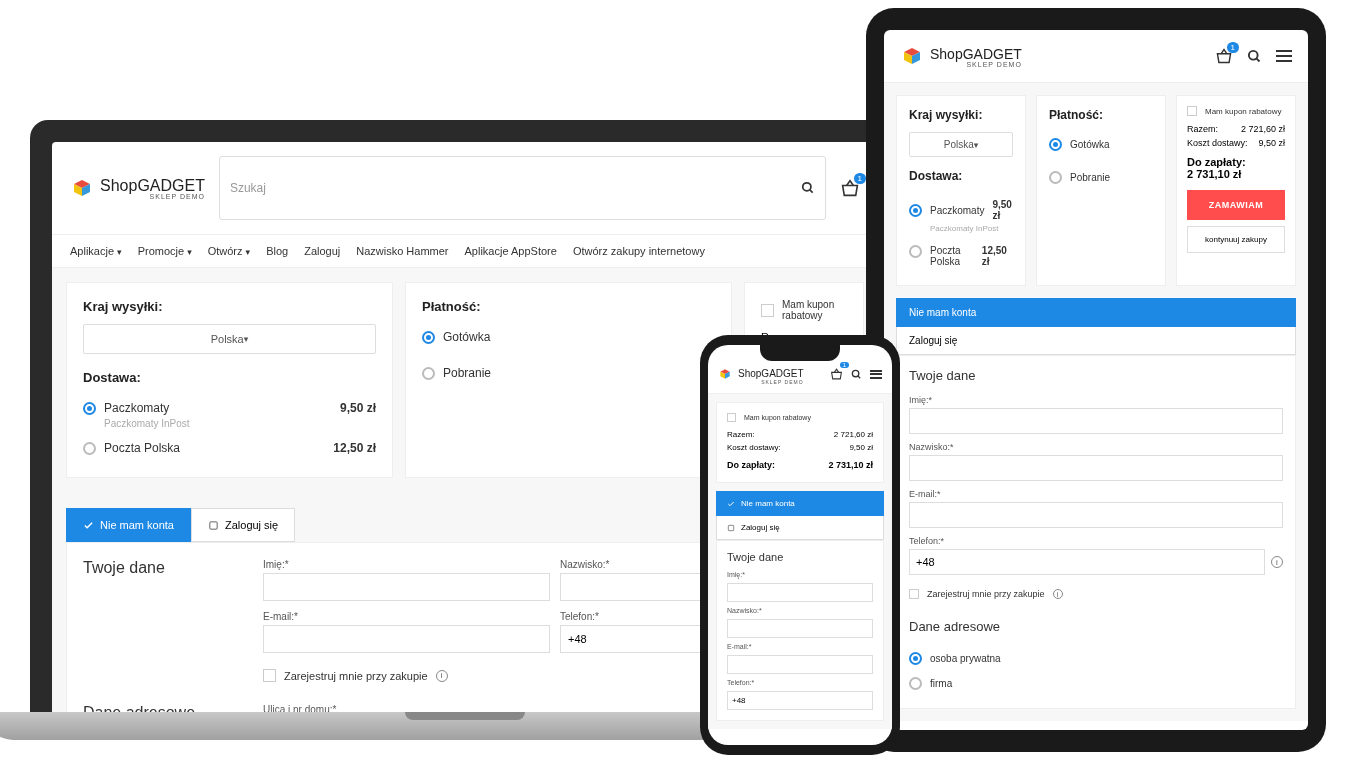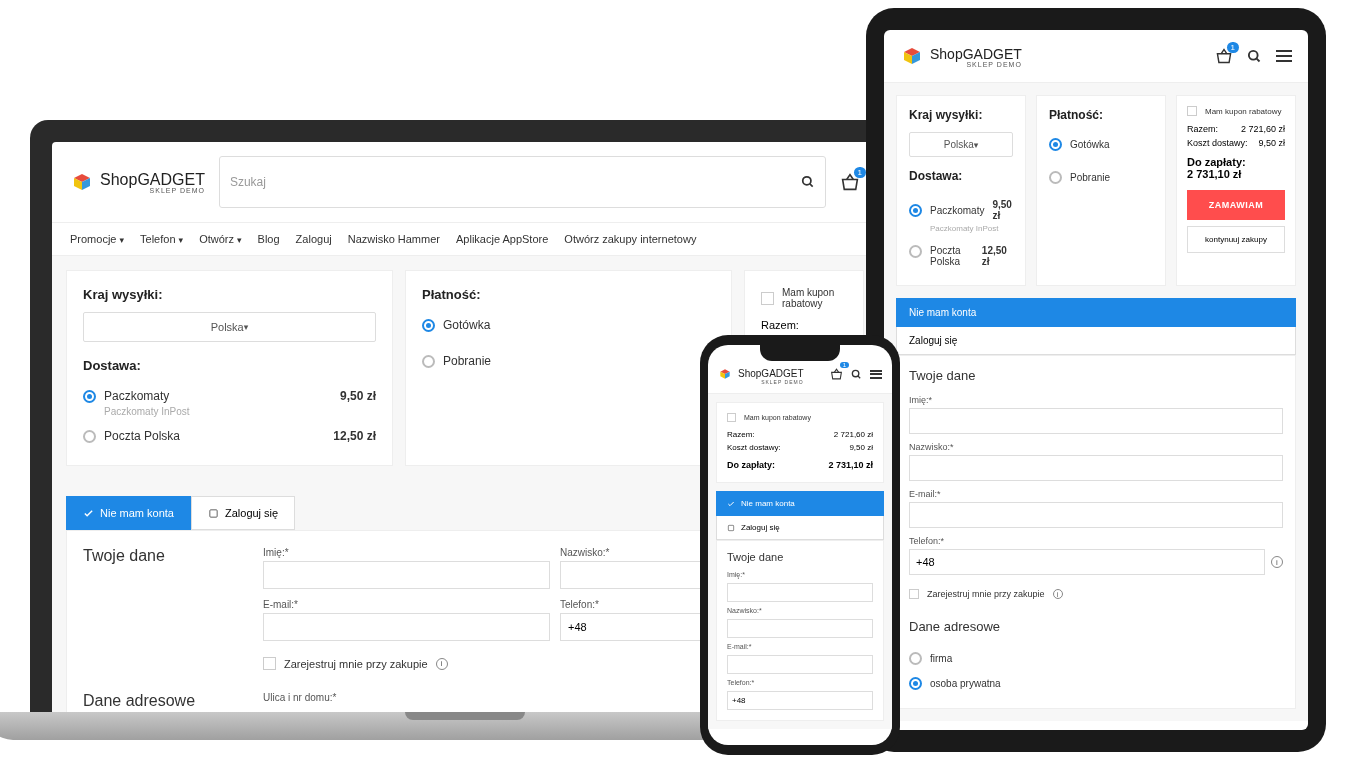--- a/index.html
+++ b/index.html
@@ -24,21 +24,21 @@
 .phone-notch{position:absolute;top:0;left:50%;transform:translateX(-50%);width:80px;height:16px;background:#1a1a1a;border-radius:0 0 12px 12px;z-index:5}
 
 
 .logo{display:flex;align-items:center;gap:6px}
 .logo-mark{width:24px;height:24px;flex-shrink:0}
 .logo-text{font-weight:400;color:#222}
 .logo-text b{font-weight:400}
 .logo-sub{font-size:7px;letter-spacing:1px;color:#555;display:block;text-align:right;margin-top:-2px}
 
 .header-lg{display:flex;align-items:center;padding:14px 18px;gap:14px;border-bottom:1px solid #eee}
-.search-lg{flex:1;border:1px solid #ddd;border-radius:3px;display:flex;align-items:center;padding:18px 10px;font-size:12px;color:#999}
+.search-lg{flex:1;border:1px solid #ddd;border-radius:3px;display:flex;align-items:center;padding:24px 10px;font-size:12px;color:#999}
 .search-lg span{flex:1}
 .icon-search{width:14px;height:14px}
 .basket{position:relative}
 .basket-badge{position:absolute;top:-6px;right:-6px;background:#1e88e5;color:#fff;font-size:8px;border-radius:8px;padding:1px 4px}
 
 .nav-lg{display:flex;gap:16px;padding:10px 18px;font-size:11px;color:#333;border-bottom:1px solid #eee}
 .nav-lg span{cursor:pointer}
 .chev{font-size:9px}
 .panel{background:#fff;border:1px solid #eee;padding:16px;font-size:12px}
 .h{font-weight:700;color:#222;margin-bottom:10px;font-size:13px}
@@ -113,22 +113,22 @@
         </div>
         <div class="basket">
           <svg width="20" height="18" viewBox="0 0 24 22" fill="none" stroke="#333" stroke-width="2">
               <path d="M3 8h18l-2 12H5z"></path>
               <path d="M8 8l4-6 4 6"></path>
             </svg>
           <span class="basket-badge">1</span>
         </div>
       </div>
       <div class="nav-lg">
+        <span><span>Aplikacje</span> <span class="chev">▾</span></span>
         <span><span>Promocje</span> <span class="chev">▾</span></span>
-        <span><span>Telefon</span> <span class="chev">▾</span></span>
         <span><span>Otwórz</span> <span class="chev">▾</span></span>
         <span>Blog</span>
         <span>Zaloguj</span>
         <span>Nazwisko Hammer</span>
         <span>Aplikacje AppStore</span>
         <span>Otwórz zakupy internetowy</span>
       </div>
 
       <div style="background:#f7f7f7;padding:14px">
         <div style="display:flex;gap:12px">
@@ -347,26 +347,26 @@
             <input class="input" style="padding: 6px; flex: 1 1 0%;" value="+48">
             <span class="info-ic">i</span>
           </div>
           <div class="radio-row" style="margin-top:8px;font-size:9px">
             <span class="checkbox" style="width:10px;height:10px"></span>
             <span>Zarejestruj mnie przy zakupie</span>
             <span class="info-ic" style="width:10px;height:10px;font-size:7px">i</span>
           </div>
           <div class="form-h" style="font-size:13px;margin-top:14px">Dane adresowe</div>
           <div class="radio-row" style="font-size:10px">
+            <span class="radio on"></span>
+              <span>osoba prywatna</span>
+          </div>
+          <div class="radio-row" style="font-size:10px">
             <span class="radio"></span>
               <span>firma</span>
-          </div>
-          <div class="radio-row" style="font-size:10px">
-            <span class="radio on"></span>
-              <span>osoba prywatna</span>
           </div>
         </div>
       </div>
     </div>
   </div>
 </div>
 
 <div class="phone">
   <div class="phone-bezel">
     <div class="phone-screen">

